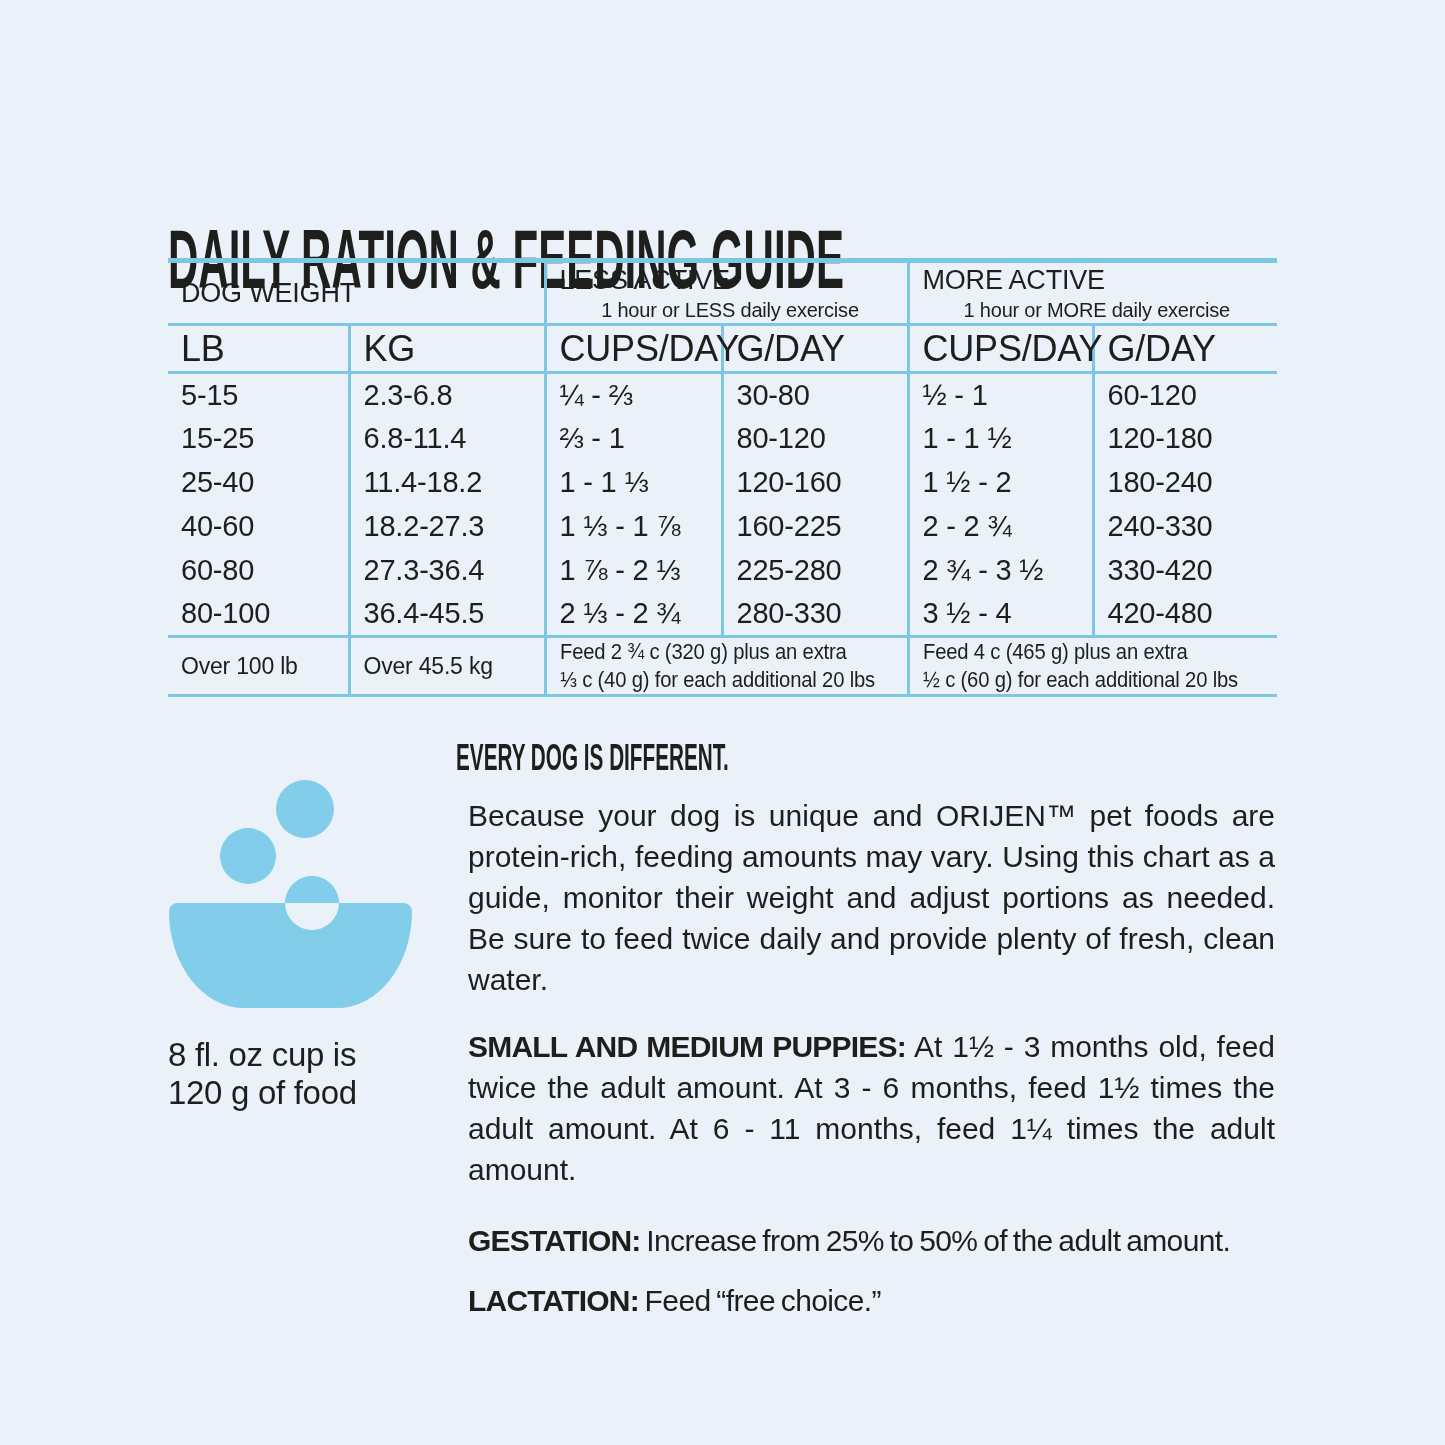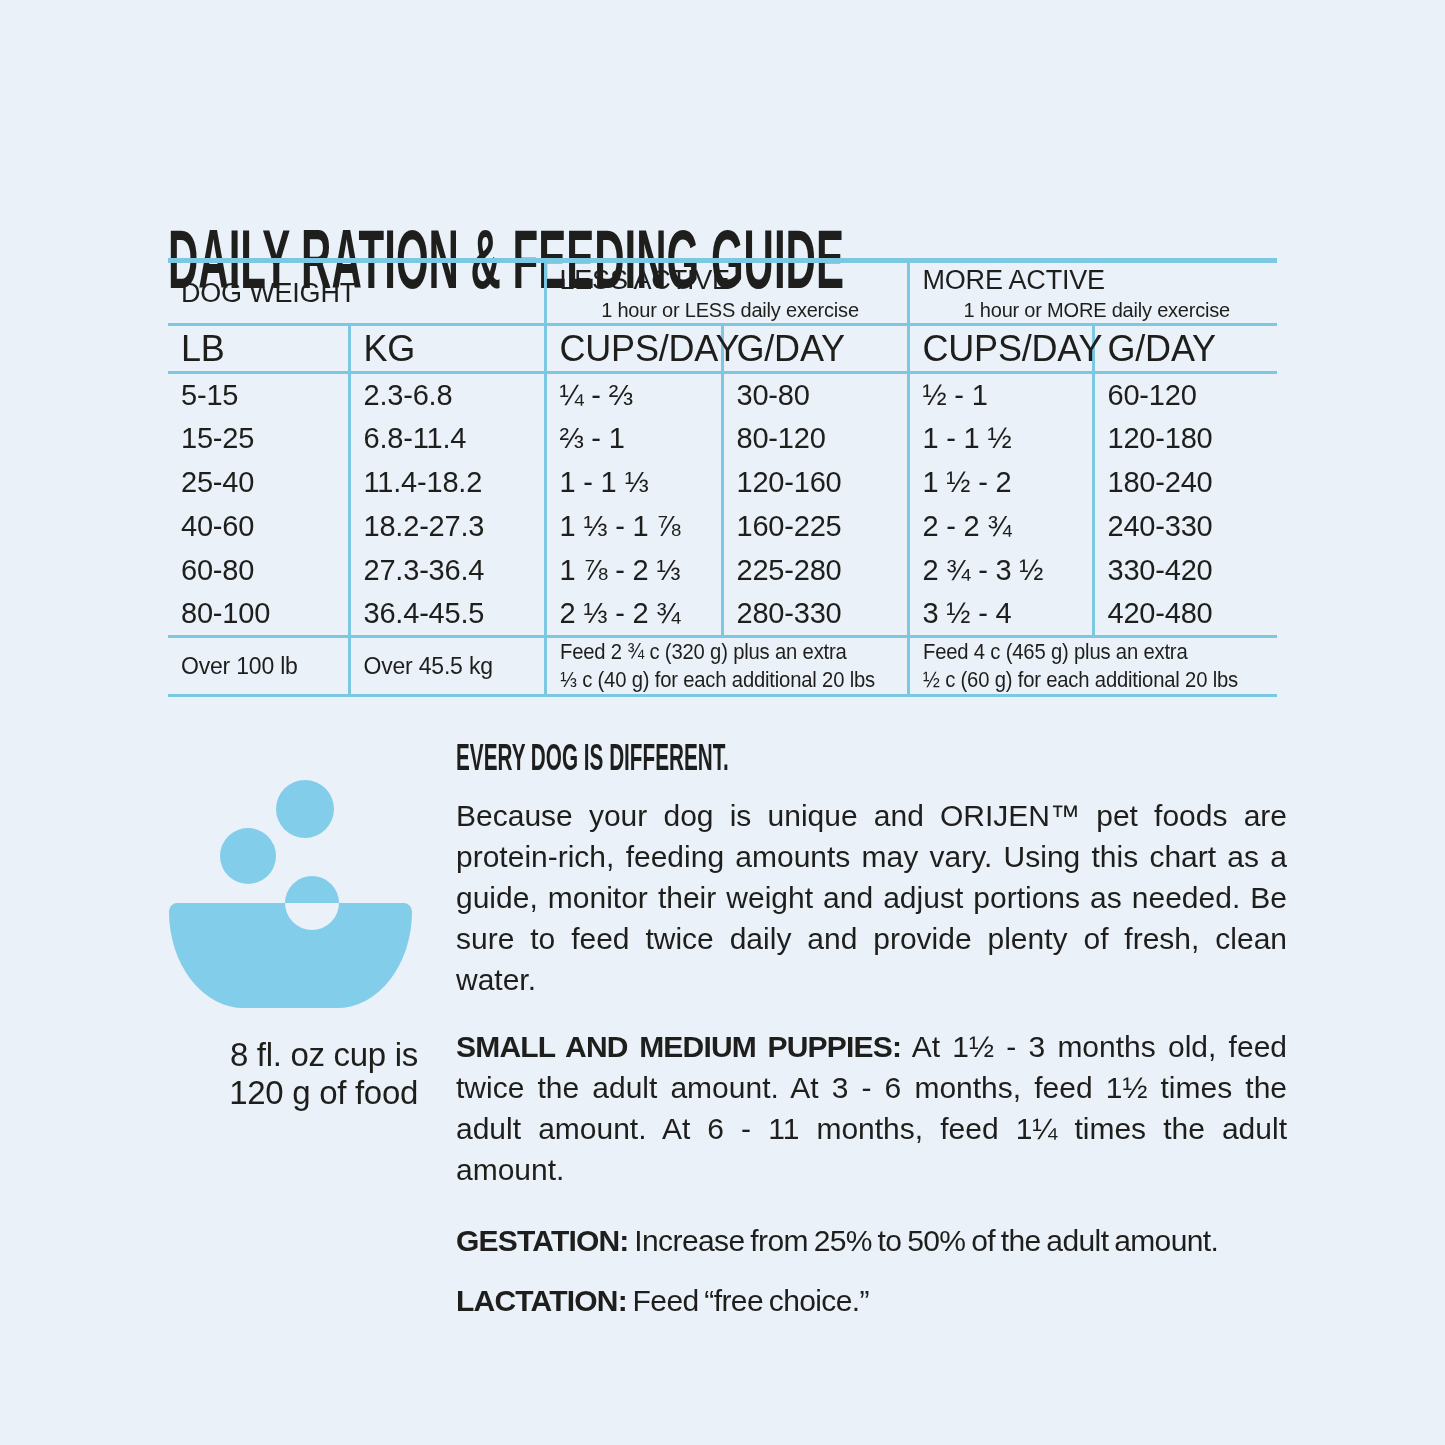--- a/index.html
+++ b/index.html
@@ -77,33 +77,33 @@
     position:absolute;inset:0;border-radius:50%;background:var(--bowl);
     clip-path:inset(0 0 50% 0);
   }
   .bowl-shape{
     position:absolute;left:1px;top:125px;width:243px;height:105px;
     background:var(--bowl);z-index:1;
     border-radius:9px 9px 80px 80px / 9px 9px 103px 103px;
   }
   .cup-caption{
     position:absolute;left:168px;top:1036px;width:250px;
-    text-align:right;font-size:33px;line-height:38px;
+    text-align:left;font-size:33px;line-height:38px;
     letter-spacing:-0.3px;
   }
 
   
   .info-col{position:absolute;left:456px;top:738px;width:831px;}
   .info-heading{
     margin:0;font-size:37px;font-weight:700;line-height:1.1;
     white-space:nowrap;
     transform:scaleX(0.56);transform-origin:left top;
   }
   .info-col p{
-    margin:0;font-size:30px;line-height:41px;
+    margin:12px;font-size:30px;line-height:41px;
     text-align:justify;
   }
   .p-intro{margin-top:16px !important;}
   .p-puppies{margin-top:26px !important;}
   .p-gestation{margin-top:30px !important;white-space:nowrap;text-align:right;
     letter-spacing:-0.6px;word-spacing:-2px;}
   .p-lactation{margin-top:19px !important;white-space:nowrap;text-align:left !important;
     letter-spacing:-0.6px;word-spacing:-2px;}
   .lead{font-weight:700;letter-spacing:-0.8px;}
 </style>

